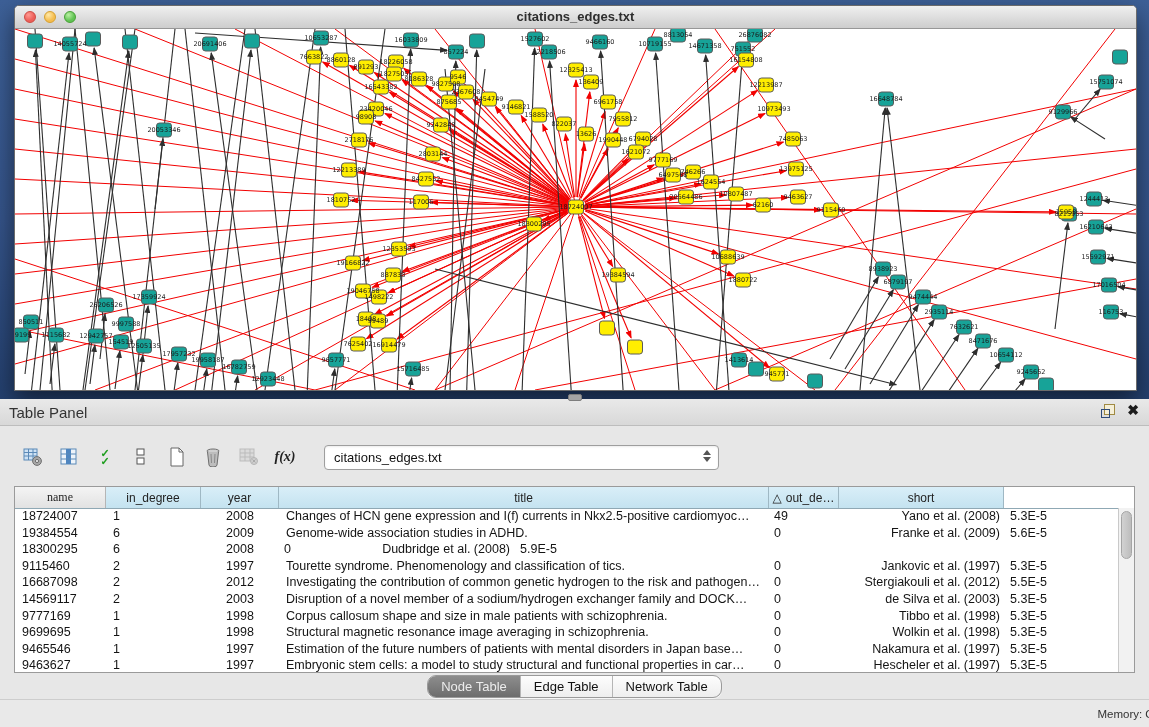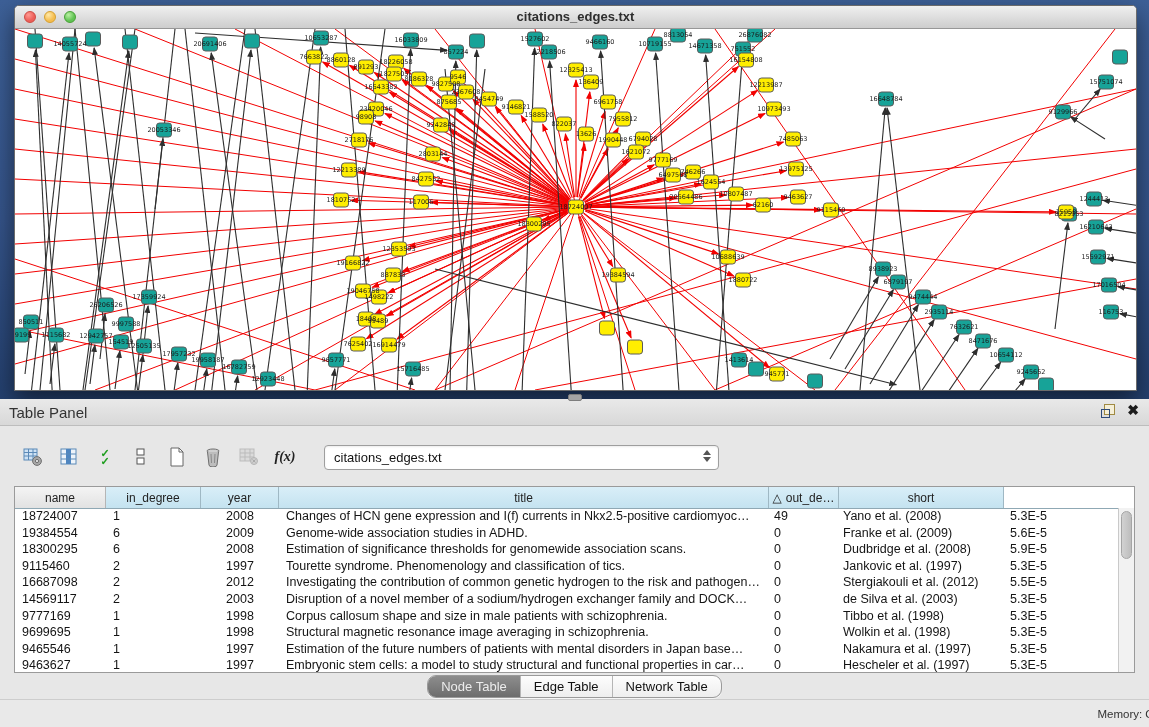--- a/index.html
+++ b/index.html
@@ -45,27 +45,27 @@
   .combo-arrows{position:absolute;right:7px;top:4px;display:flex;flex-direction:column;gap:2px;}
   .tri-up{width:0;height:0;border-left:4px solid transparent;border-right:4px solid transparent;border-bottom:5px solid #555;}
   .tri-down{width:0;height:0;border-left:4px solid transparent;border-right:4px solid transparent;border-top:5px solid #555;}
   
   .table-wrap{position:absolute;left:14px;top:87px;width:1121px;height:187px;
               background:#fff;border:1px solid #9a9a9a;box-sizing:border-box;overflow:hidden;}
   .thead{display:flex;height:21px;border-bottom:1px solid #8fa8b4;}
   .th{box-sizing:border-box;background:linear-gradient(180deg,#d9eef8,#c4e3f0);
       border-right:1px solid #9fb8c4;font-size:12px;color:#222;
       display:flex;align-items:center;justify-content:center;gap:4px;overflow:hidden;white-space:nowrap;}
-  .th.grey{background:linear-gradient(180deg,#f4f4f4,#e2e2e2);border-right:1px solid #b5b5b5;}
+  .th.grey{background:linear-gradient(180deg,#f4f4f4,#e2e2e2);border-right:1px solid #b5b5b5;font-family:Liberation Serif, serif;}
   .tbody{position:absolute;left:0;top:21px;right:15px;bottom:0;}
   .tr{display:flex;height:16.6px;line-height:16.6px;font-size:12.5px;color:#141414;white-space:nowrap;}
   .td{box-sizing:border-box;overflow:hidden;padding:0 4px;}
   .c0{width:91px;padding-left:7px;}  .c1{width:95px;padding-left:7px;}
   .c2{width:78px;text-align:center;} .c3{width:490px;padding-left:7px;}
-  .c4{width:70px;padding-left:5px;}  .c5{width:165px;text-align:left;}
+  .c4{width:70px;padding-left:5px;}  .c5{width:165px;text-align:right;}
   .c6{width:102px;padding-left:6px;}
   .h0{width:91px;} .h1{width:95px;} .h2{width:78px;} .h3{width:490px;} .h4{width:70px;} .h5{width:165px;} .h6{width:117px;border-right:none;margin-top:30px;}
   .vscroll{position:absolute;right:0;top:21px;bottom:0;width:15px;background:#f2f2f2;border-left:1px solid #c9c9c9;}
   .vthumb{position:absolute;left:2px;right:2px;top:3px;height:46px;background:linear-gradient(90deg,#d2d2d2,#bdbdbd);
           border:1px solid #a5a5a5;border-radius:6px;}
   
   .tab-bar{position:absolute;left:0;top:276px;width:100%;display:flex;justify-content:center;}
   .seg{display:flex;border:1px solid #9a9a9a;border-radius:9px;overflow:hidden;height:21px;
        background:linear-gradient(180deg,#fdfdfd,#eeeeee);box-shadow:0 1px 1px rgba(255,255,255,.7);}
   .seg-btn{padding:0 13px;font-size:13px;line-height:21px;color:#111;border-right:1px solid #b5b5b5;}
@@ -627,21 +627,20 @@
           <div class="td c2">2009</div>
           <div class="td c3">Genome-wide association studies in ADHD.</div>
           <div class="td c4">0</div>
           <div class="td c5">Franke et al. (2009)</div>
           <div class="td c6">5.6E-5</div>
         </div>
         <div class="tr">
           <div class="td c0">18300295</div>
           <div class="td c1">6</div>
           <div class="td c2">2008</div>
-          <div class="td c3">Estimation of significance thresholds for genomewide association scans.</div>
           <div class="td c4">0</div>
           <div class="td c5">Dudbridge et al. (2008)</div>
           <div class="td c6">5.9E-5</div>
         </div>
         <div class="tr">
           <div class="td c0">9115460</div>
           <div class="td c1">2</div>
           <div class="td c2">1997</div>
           <div class="td c3">Tourette syndrome. Phenomenology and classification of tics.</div>
           <div class="td c4">0</div>

